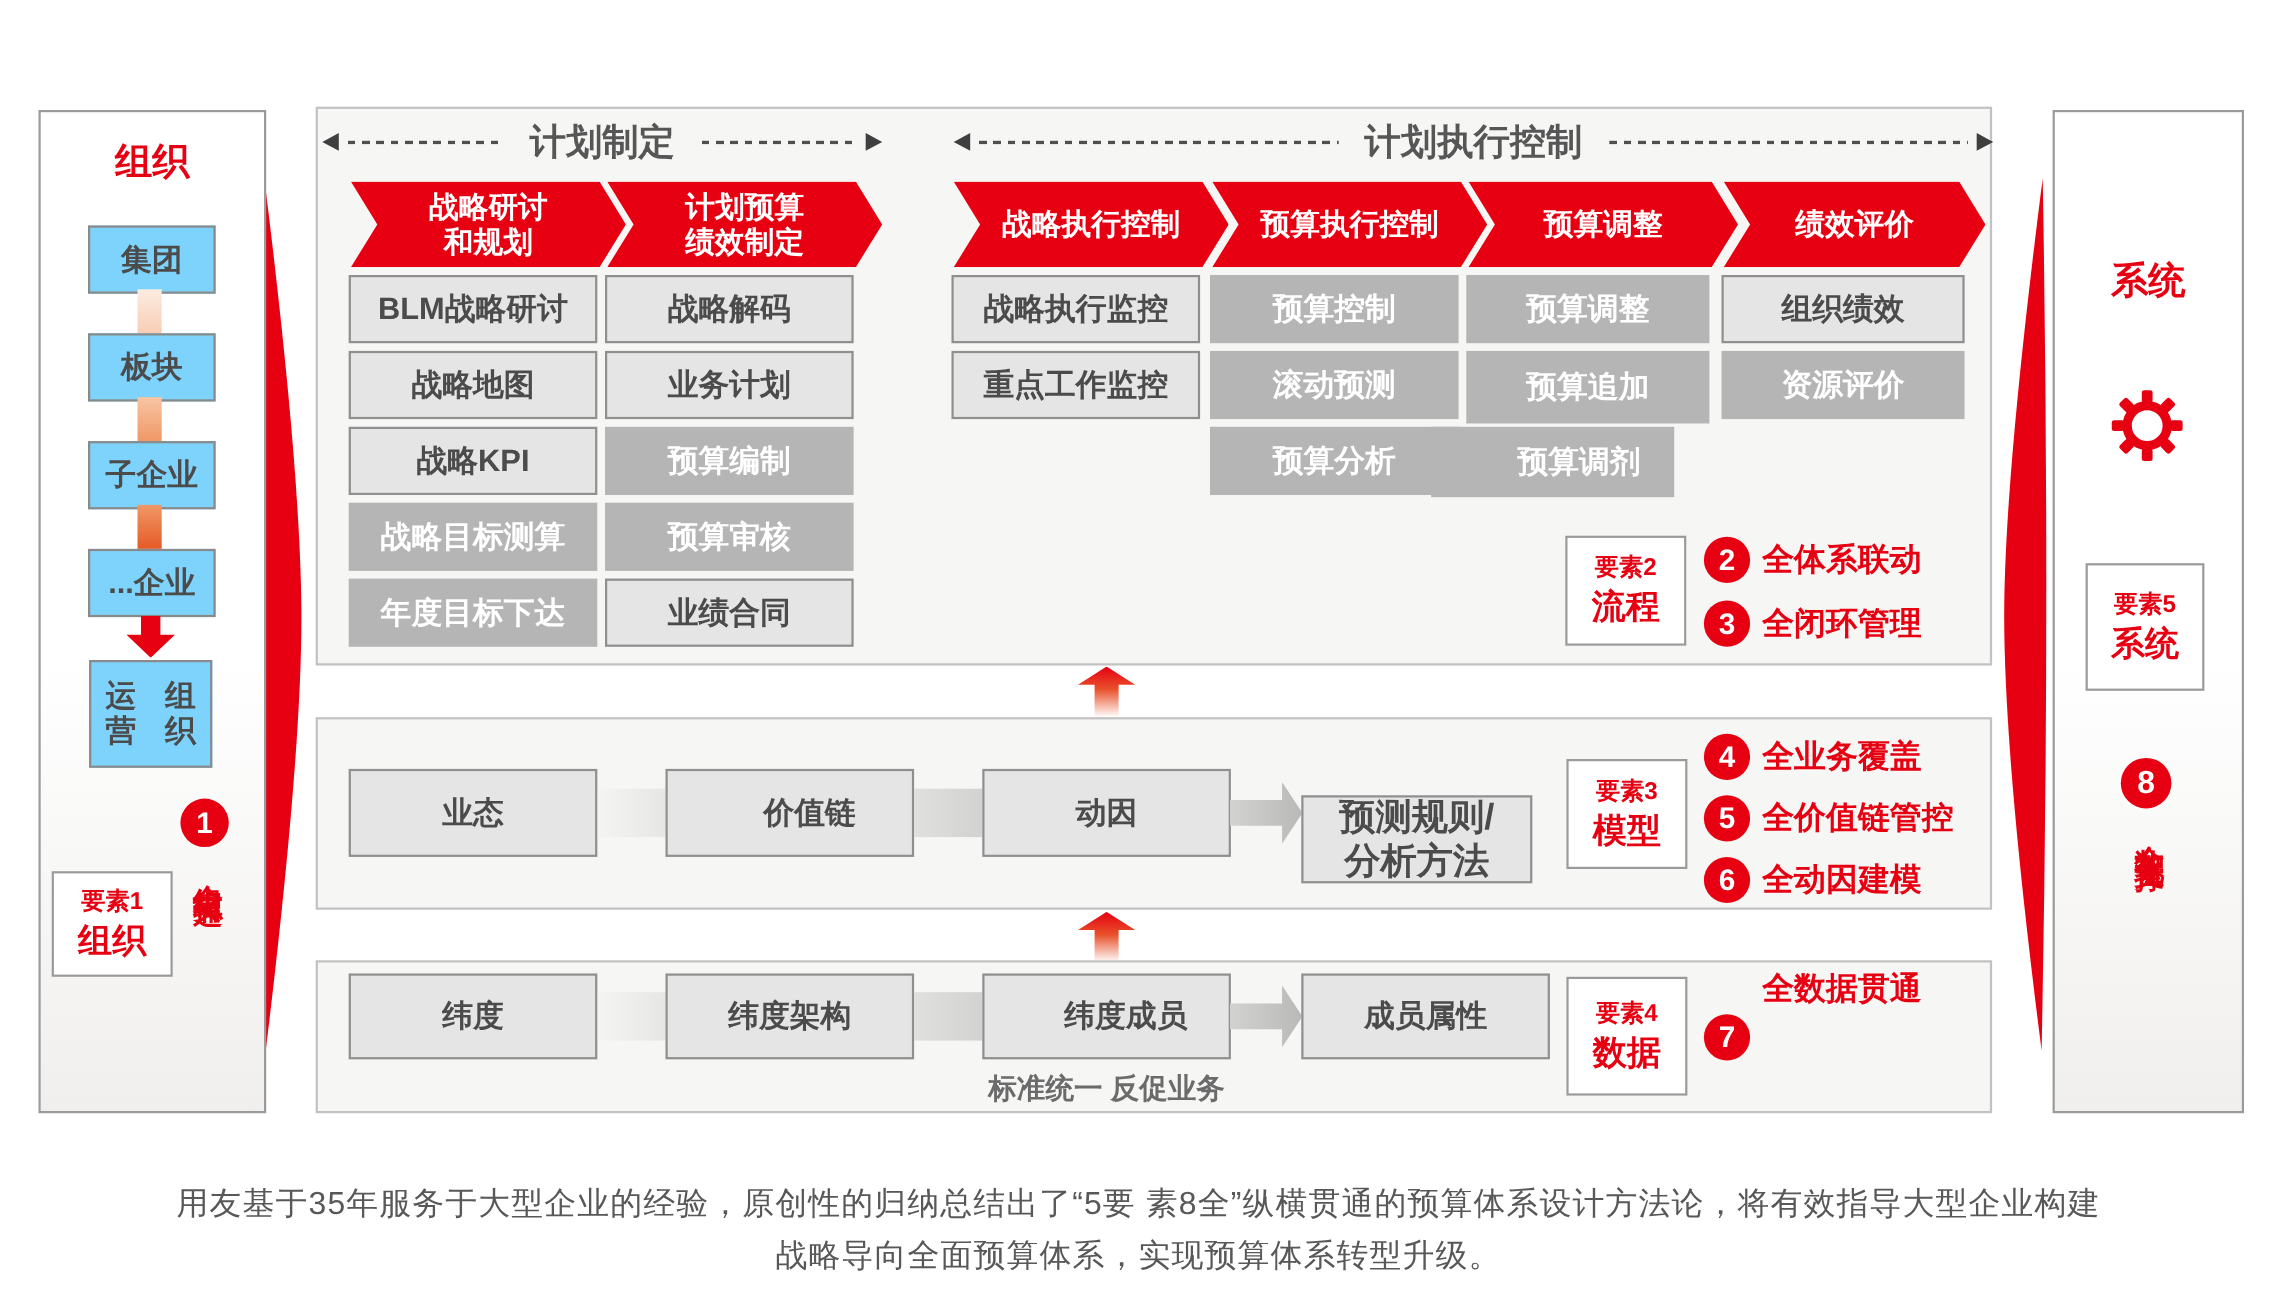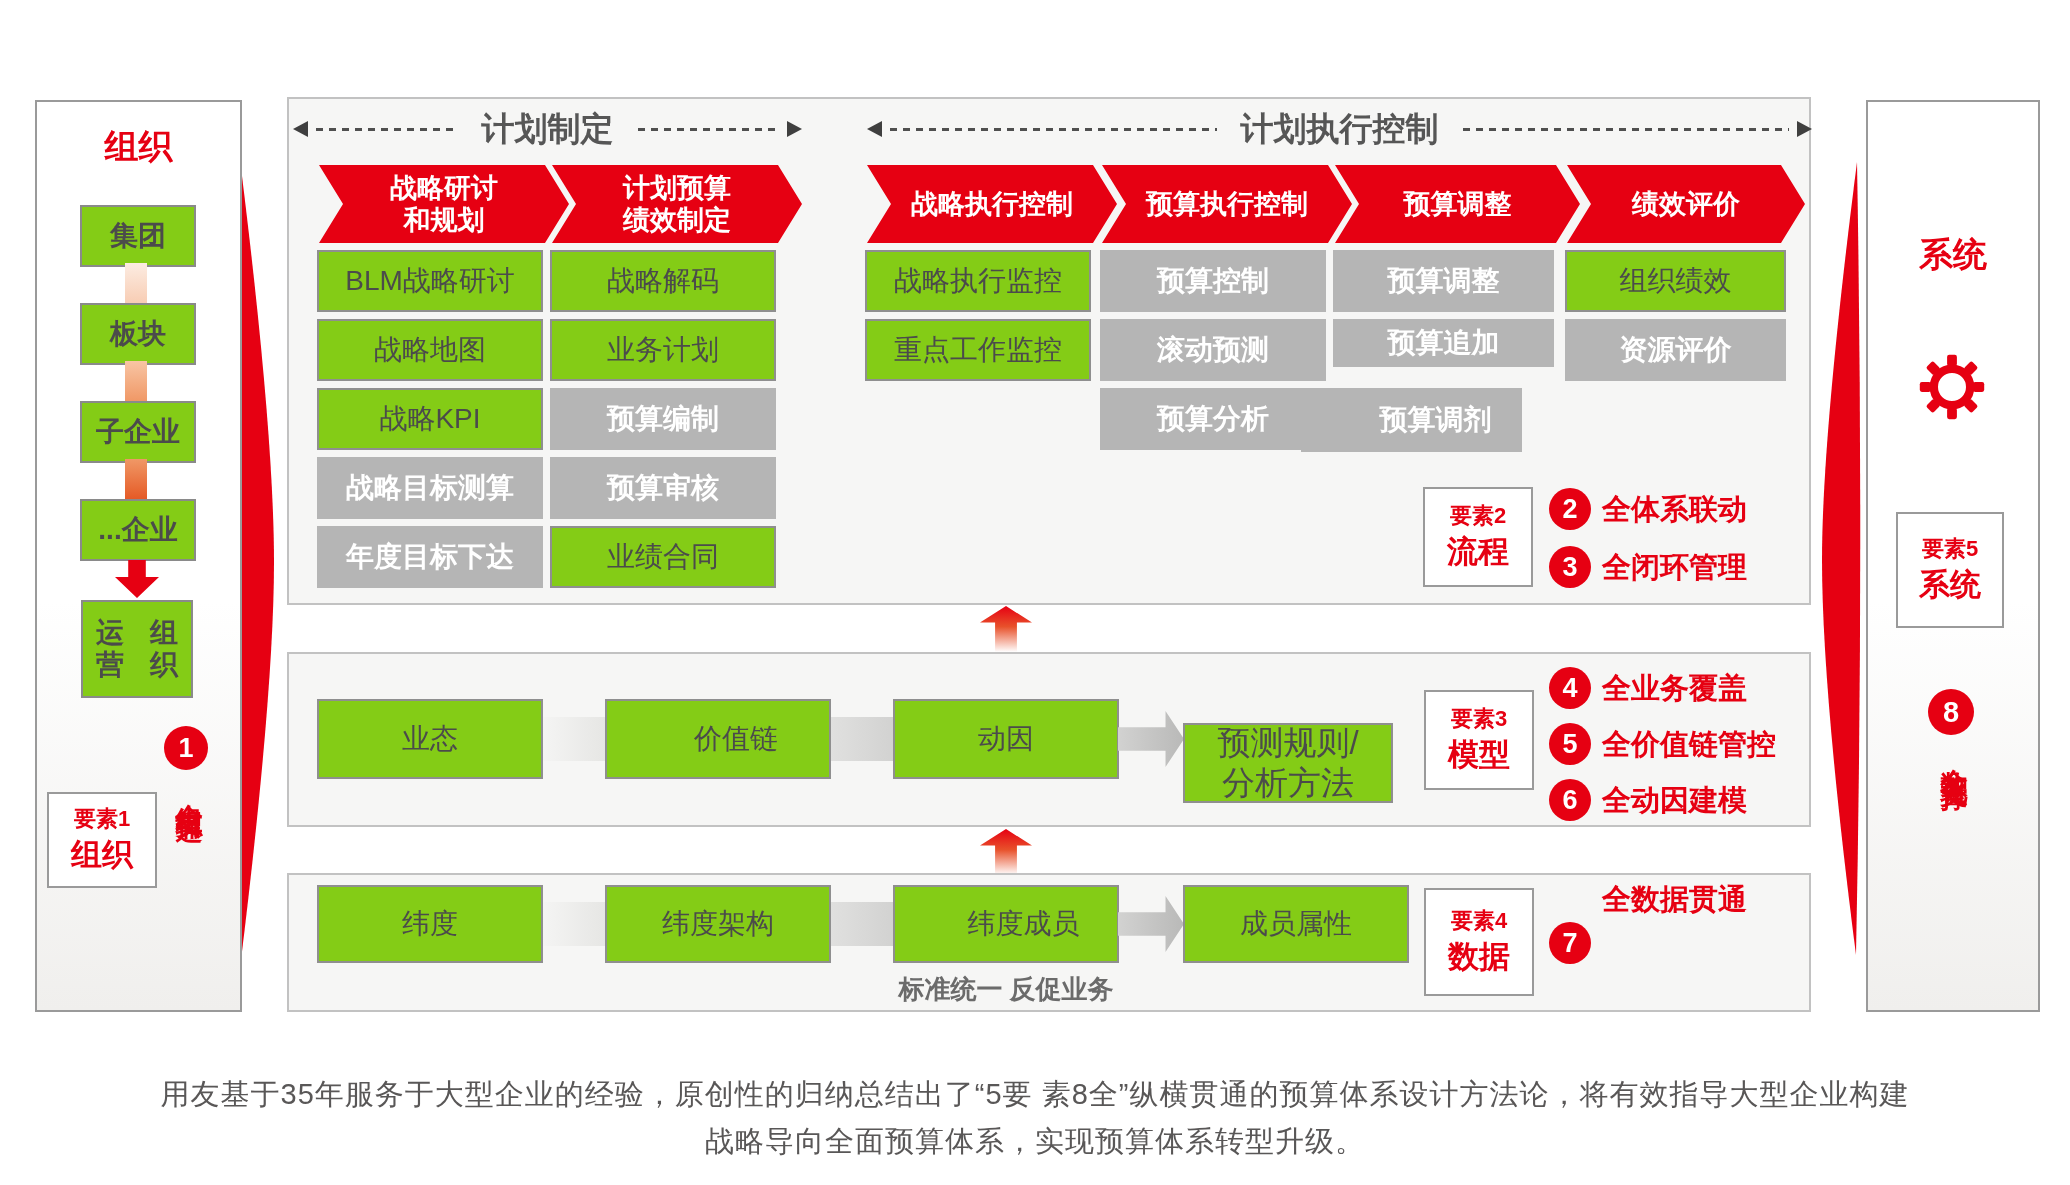--- a/index.html
+++ b/index.html
@@ -2,26 +2,26 @@
 <html><head>
 <meta charset="utf-8">
 <style>
   html,body{margin:0;padding:0;background:#ffffff;}
   .stage{position:relative;width:2070px;height:1185px;background:#ffffff;overflow:hidden;
          font-family:"Liberation Sans",sans-serif;}
   .abs{position:absolute;}
   
   .side-panel{position:absolute;border:2px solid #9a9a9a;background:linear-gradient(180deg,#ffffff 0%,#ffffff 55%,#f0efed 100%);}
   .side-title{position:absolute;width:100%;text-align:center;color:#e60012;font-weight:bold;font-size:34px;}
-  .org-box{position:absolute;background:#84cc16;border:2px solid #8a8a8a;color:#4b4b4b;font-weight:bold;font-size:28px;
+  .org-box{position:absolute;background:#7dd3fc;border:2px solid #8a8a8a;color:#4b4b4b;font-weight:bold;font-size:28px;
            display:flex;align-items:center;justify-content:center;text-align:center;line-height:1.15;}
   .org-conn{position:absolute;width:22px;}
   
   .band{position:absolute;background:#f6f6f5;border:2px solid #c2c2c2;box-sizing:border-box;}
-  .wbox{position:absolute;background:#84cc16;border:2px solid #8f8f8f;color:#4b4b4b;font-weight:normal;font-size:28px;
+  .wbox{position:absolute;background:#e5e5e5;border:2px solid #8f8f8f;color:#4b4b4b;font-weight:bold;font-size:28px;
         display:flex;flex-direction:column;align-items:center;justify-content:center;text-align:right;line-height:1.2;box-sizing:border-box;}
   .gbox{position:absolute;background:#b5b5b5;border:none;color:#ffffff;font-weight:bold;font-size:28px;
         display:flex;flex-direction:column;align-items:center;justify-content:center;text-align:center;line-height:1.2;box-sizing:border-box;}
   .chev{position:absolute;background:#e60012;color:#fff;font-weight:bold;font-size:27px;line-height:1.2;
         display:flex;flex-direction:column;align-items:center;justify-content:center;text-align:center;
         clip-path:polygon(0 0,calc(100% - 24px) 0,100% 50%,calc(100% - 24px) 100%,0 100%,24px 50%);}
   .factor-box{position:absolute;background:#fff;border:2px solid #9a9a9a;display:flex;flex-direction:column;
               align-items:center;justify-content:center;color:#e60012;font-weight:bold;text-align:center;box-sizing:border-box;}
   .factor-label{font-size:22px;}
   .factor-name{font-size:31px;}
@@ -132,21 +132,21 @@
   <div class="wbox" style="left:550px;top:526px;width:226px;height:62px;">业绩合同</div>
 
   <div class="wbox" style="left:865px;top:250px;width:226px;height:62px;">战略执行监控</div>
   <div class="wbox" style="left:865px;top:319px;width:226px;height:62px;">重点工作监控</div>
 
   <div class="gbox" style="left:1100px;top:250px;width:226px;height:62px;">预算控制</div>
   <div class="gbox" style="left:1100px;top:319px;width:226px;height:62px;">滚动预测</div>
   <div class="gbox" style="left:1100px;top:388px;width:226px;height:62px;">预算分析</div>
 
   <div class="gbox" style="left:1333px;top:250px;width:221px;height:62px;">预算调整</div>
-  <div class="gbox" style="left:1333px;top:319px;width:221px;height:48px;">预算追加</div>
+  <div class="gbox" style="left:1333px;top:319px;width:221px;height:66px;">预算追加</div>
   <div class="gbox" style="left:1301px;top:388px;width:221px;height:64px;padding-left:48px;">预算调剂</div>
 
   <div class="wbox" style="left:1565px;top:250px;width:221px;height:62px;">组织绩效</div>
   <div class="gbox" style="left:1565px;top:319px;width:221px;height:62px;">资源评价</div>
 
   <div class="factor-box" style="left:1423px;top:487px;width:110px;height:100px;">
     <span class="factor-label">要素2</span>
     <span class="factor-name">流程</span>
   </div>
   <div class="badge" style="left:1549px;top:488px;">2</div>

